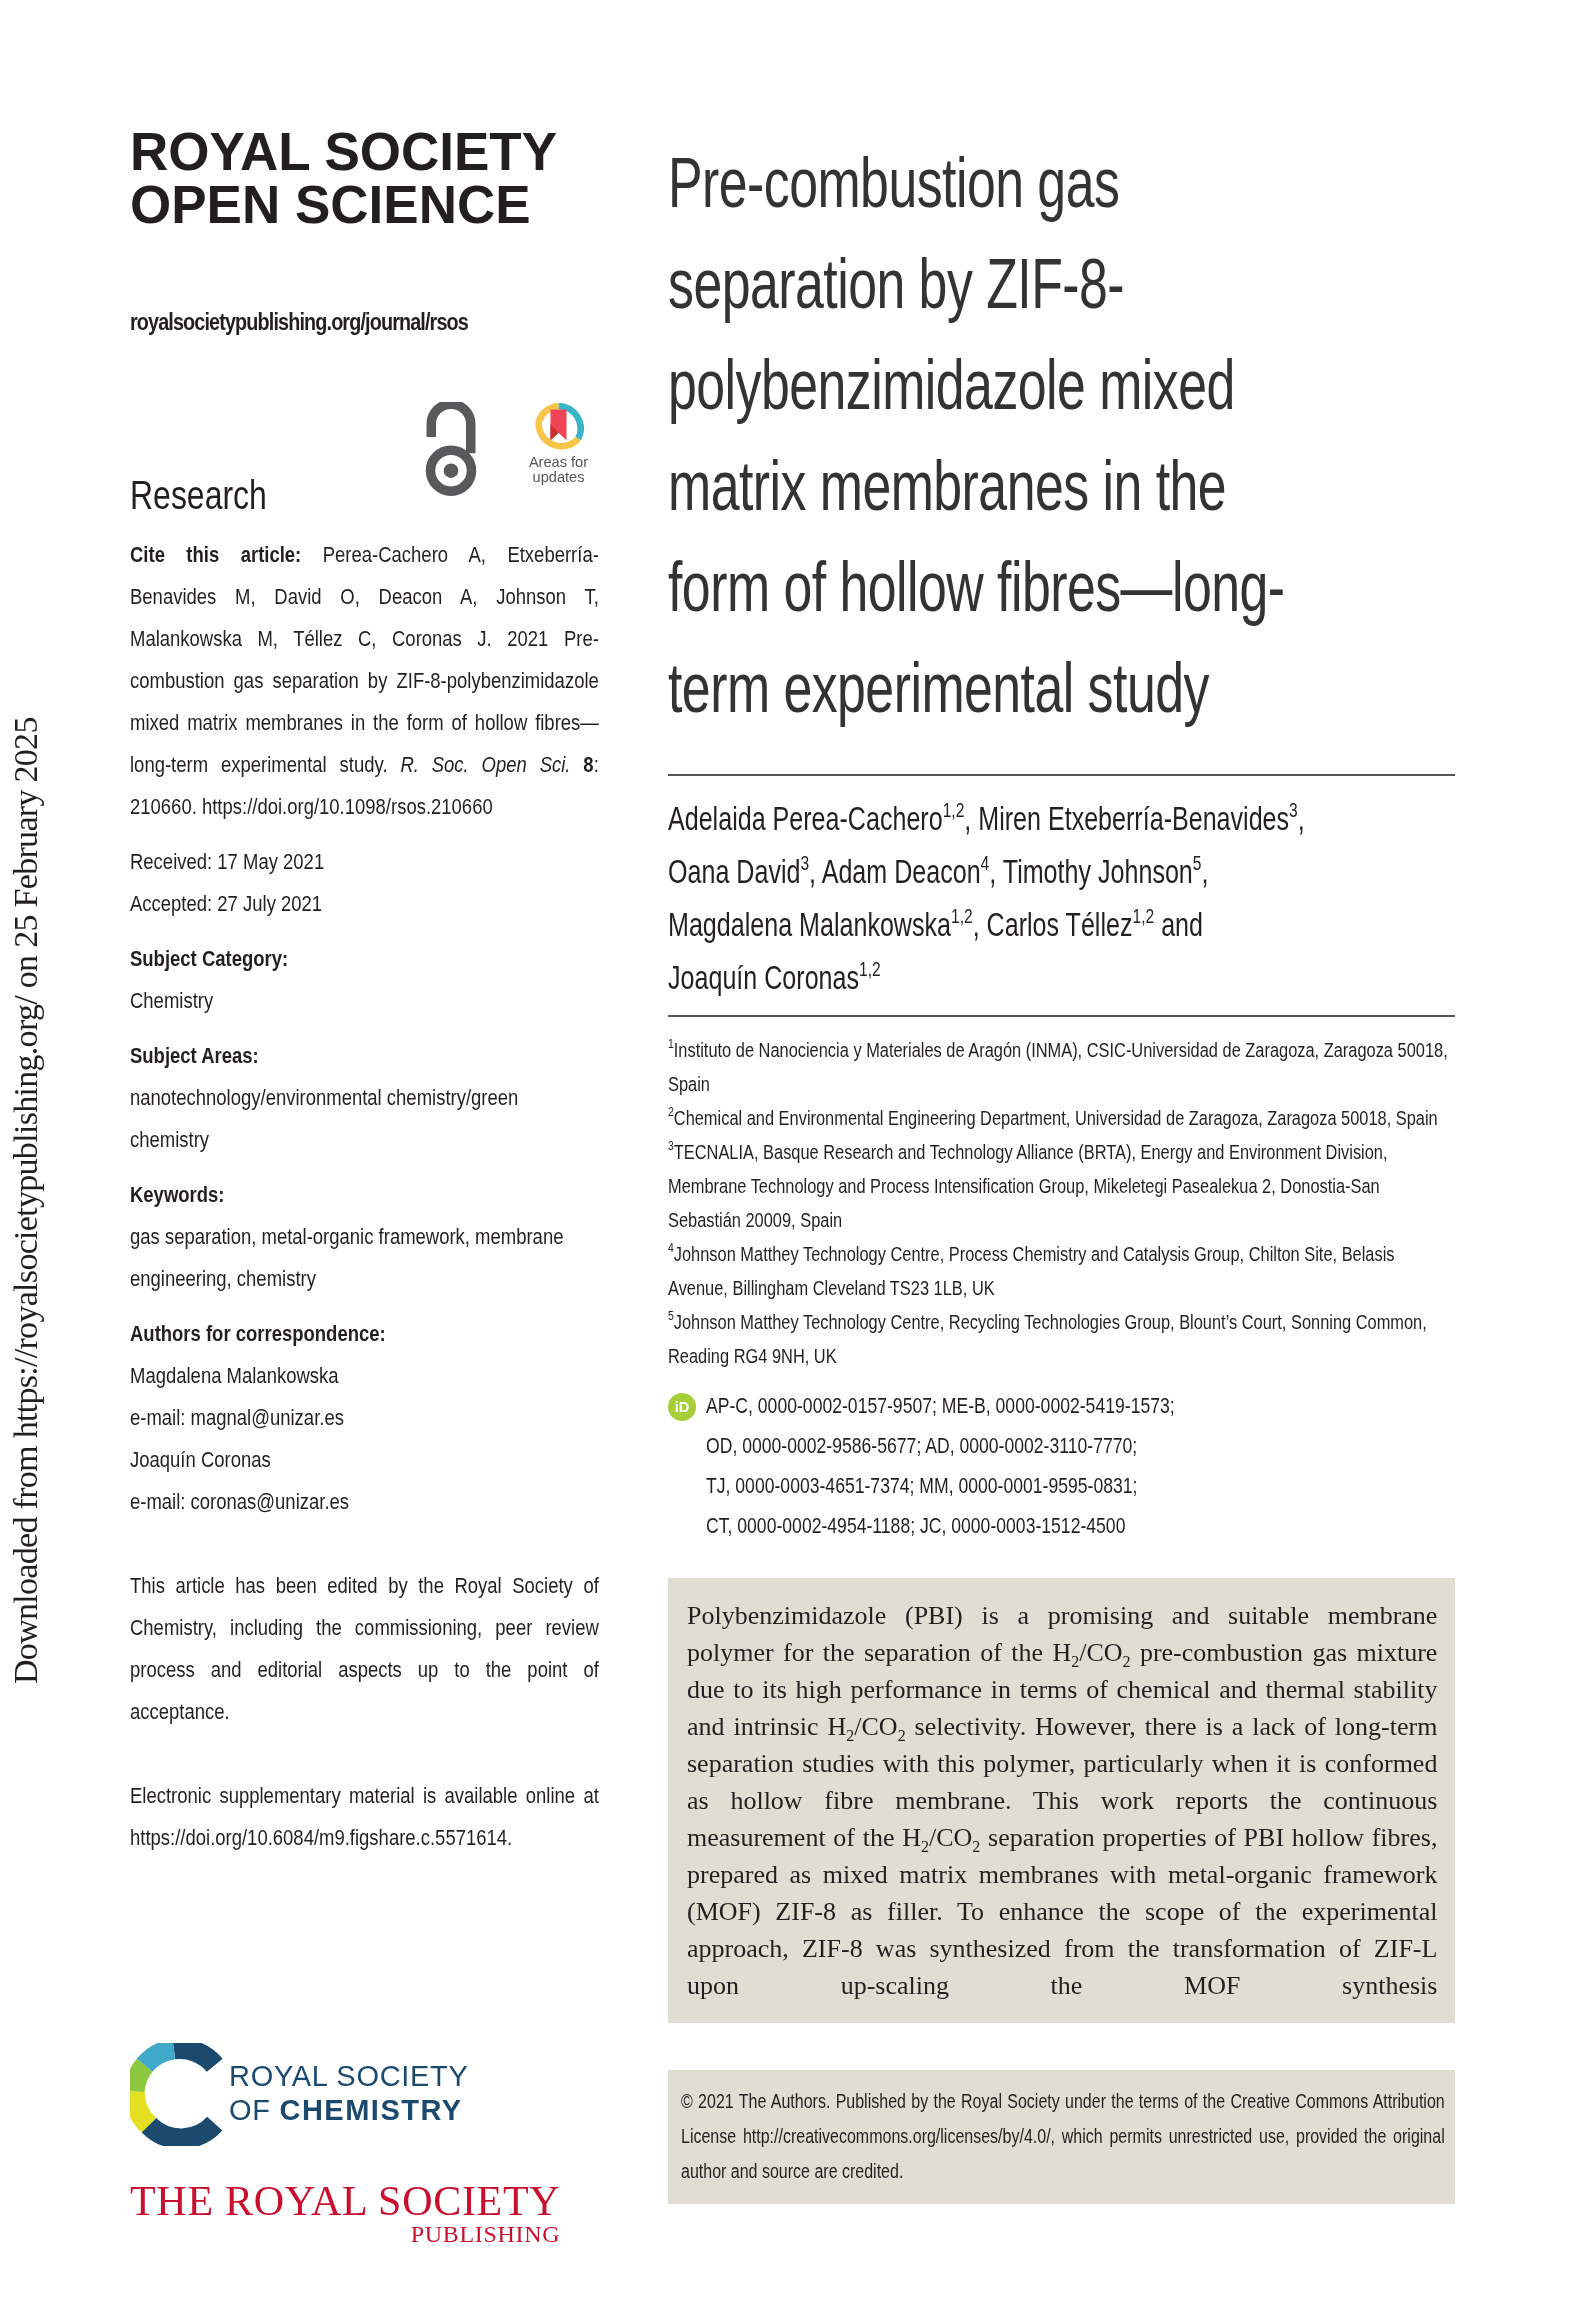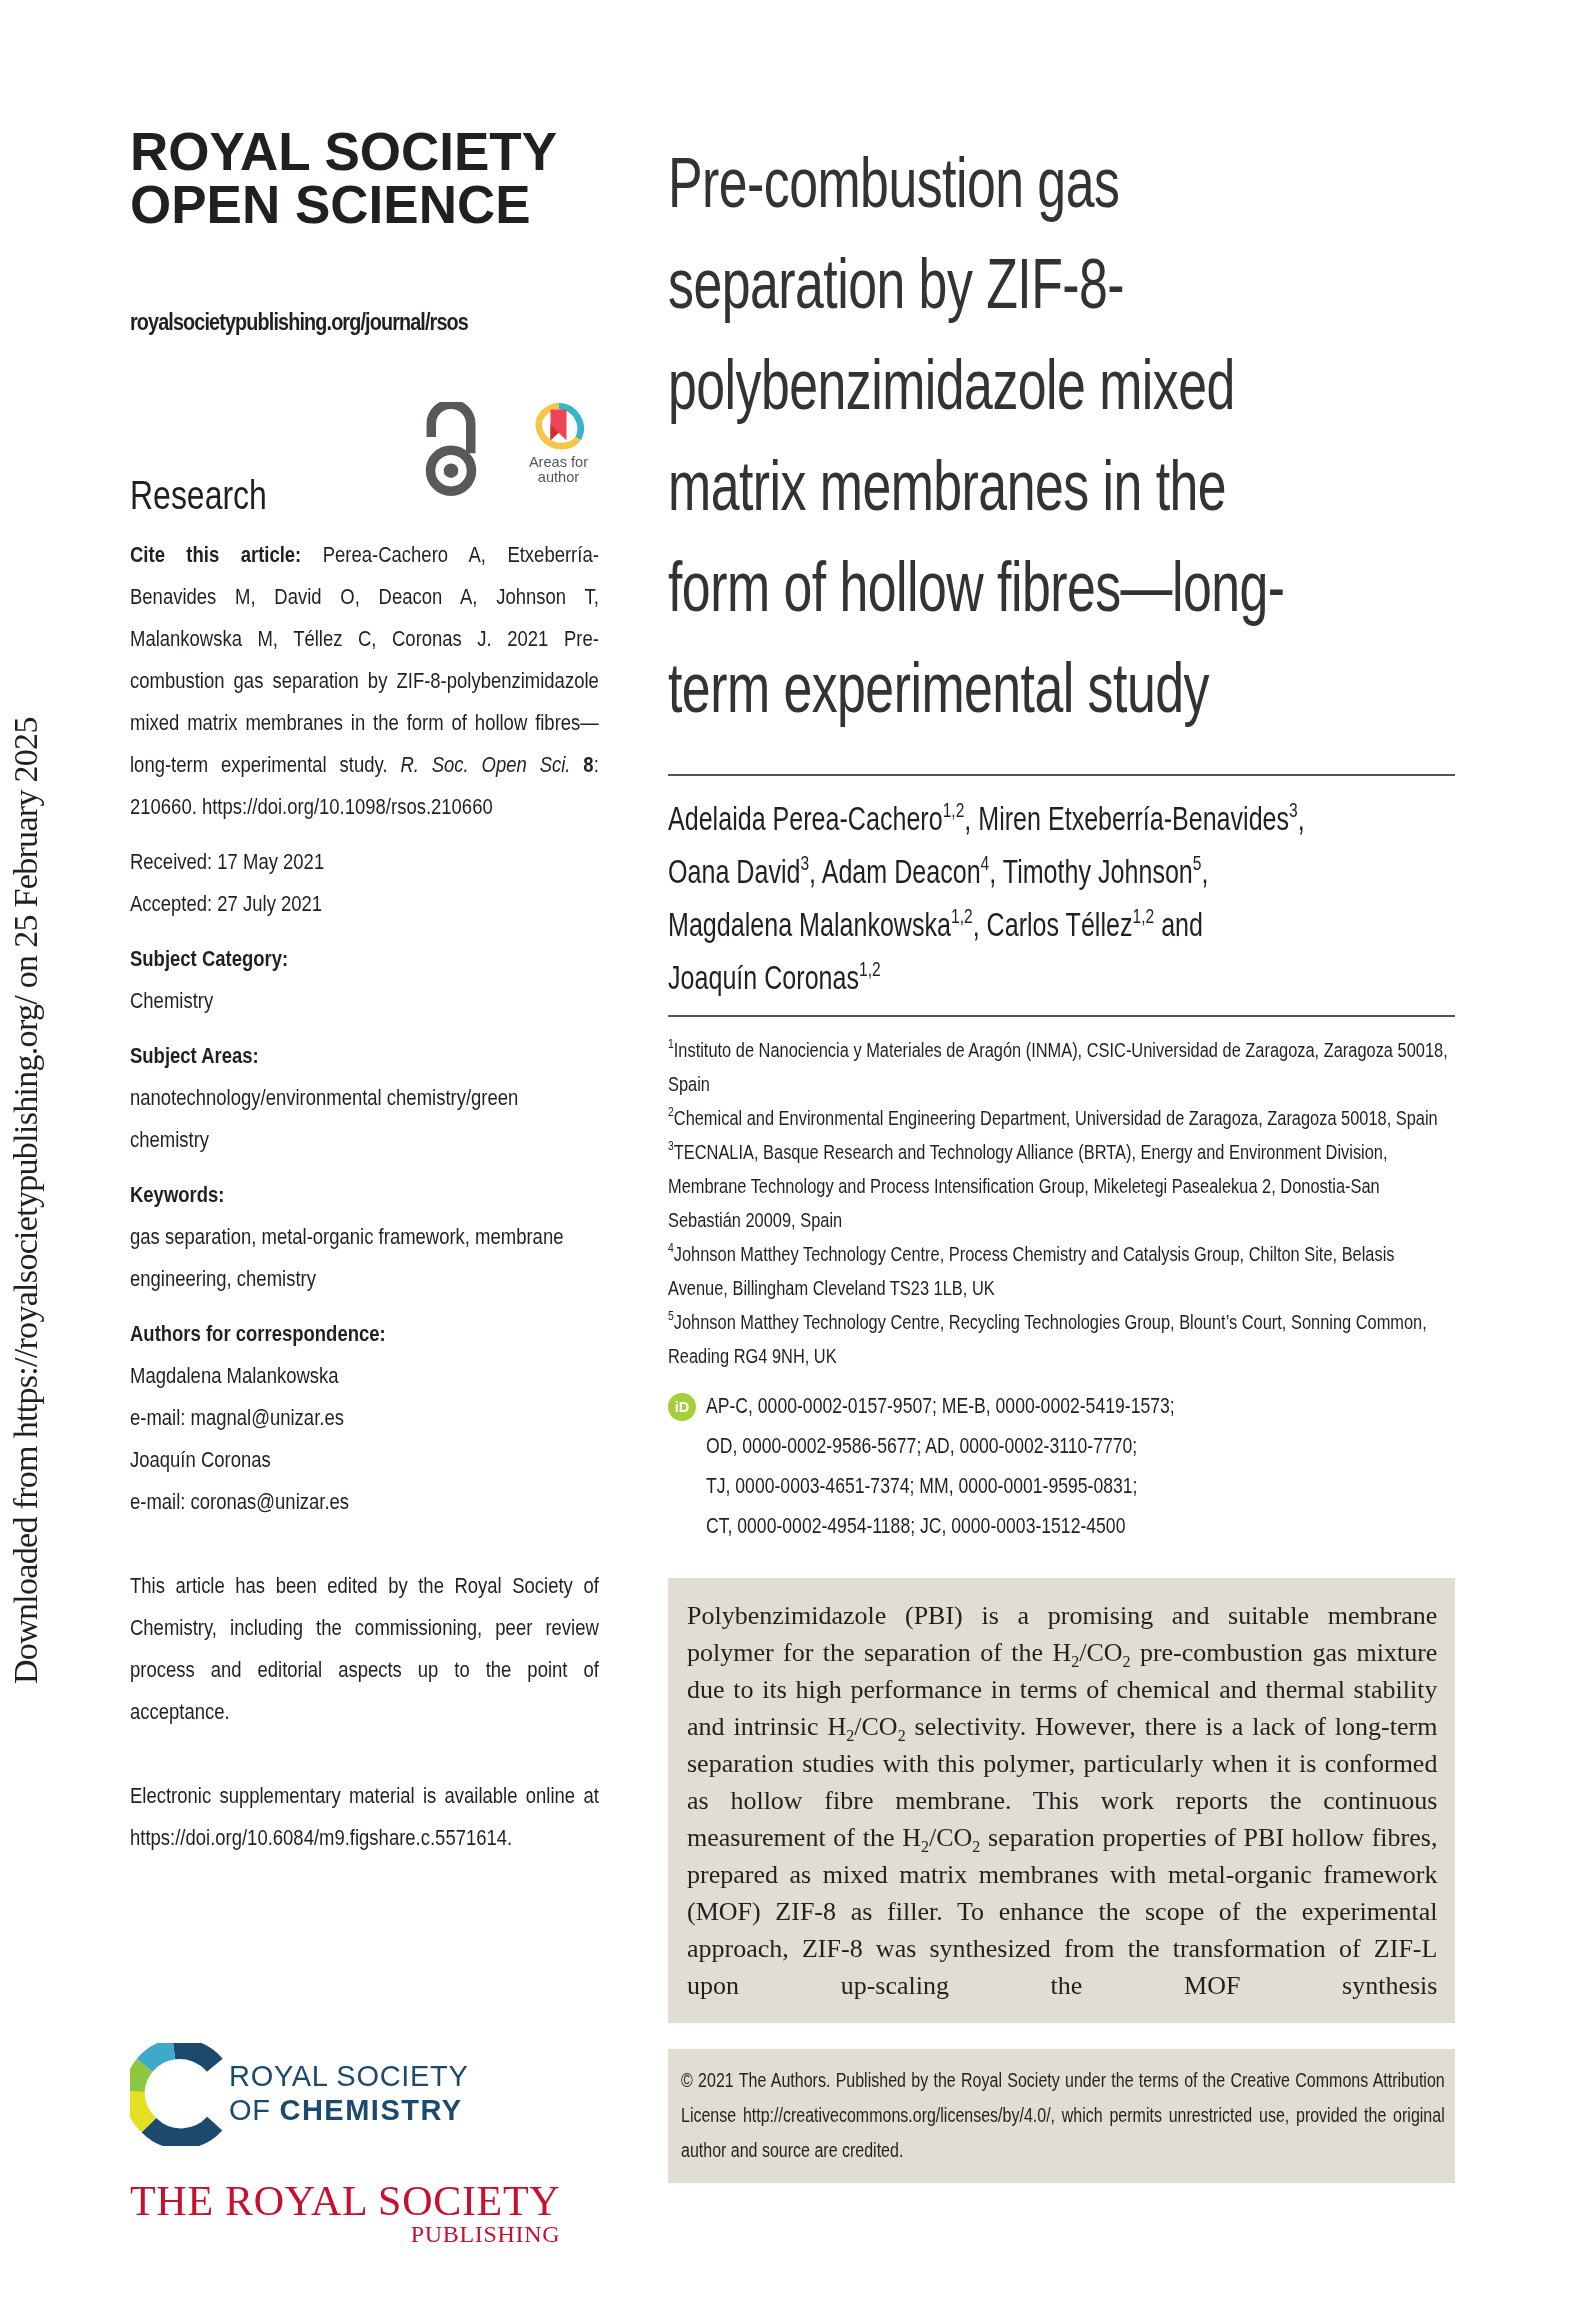--- a/index.html
+++ b/index.html
@@ -44,21 +44,21 @@
   .authors sup { font-size: 20.5px; vertical-align: 13px; line-height: 0; }
   .affil { font-family: "Liberation Sans", sans-serif; font-size: 20.5px; line-height: 34px; padding-top: 16px; transform: scaleX(0.80); transform-origin: left top; width: 125%; }
   .affil sup { font-size: 13px; vertical-align: 8.8px; line-height: 0; }
   .orcid { position: relative; font-family: "Liberation Sans", sans-serif; font-size: 22px; line-height: 40px; padding-left: 38px; margin-top: 13px; }
   .orcid .txt { display: block; transform: scaleX(0.80); transform-origin: left top; width: 125%; }
   .orcid-icon { position: absolute; left: 0; top: 7.3px; width: 28px; height: 28px; border-radius: 50%; background: #a6ce39; color: #fff; font-size: 14.6px; font-weight: 700; line-height: 28px; text-align: center; font-family: "Liberation Sans", sans-serif; }
 
   .abstract { margin-top: 32px; background: #e0ddd2; padding: 19px 17.6px 19px 19px; }
   .abstract p { margin: 0; font-family: "Liberation Serif", serif; font-size: 26px; line-height: 37px; text-align: justify; text-align-last: justify; }
   .abstract sub { font-size: 16px; line-height: 0; }
-  .license { margin-top: 26px; background: #e0ddd2; padding: 14.6px 10.3px 14.6px 13px; }
+  .license { margin-top: 47px; background: #e0ddd2; padding: 14.6px 10.3px 14.6px 13px; }
   .license p { margin: 0; font-family: "Liberation Sans", sans-serif; font-size: 20px; line-height: 35px; transform: scaleX(0.80); transform-origin: left top; width: 125%; text-align: justify; }
 </style>
 </head>
 <body>
 
 <div class="side-note">Downloaded from https://royalsocietypublishing.org/ on 25 February 2025</div>
 
 <div class="left">
   <div class="journal-name">
     <div>ROYAL SOCIETY</div>
@@ -75,21 +75,21 @@
     </svg>
     <div class="cfu-icon">
       <svg width="51" height="53" viewBox="0 0 70 72" style="display:block;margin:0 auto;">
         <path d="M35 5 A31 31 0 0 1 62 50" fill="none" stroke="#39b4c8" stroke-width="9"></path>
         <path d="M62 50 A31 31 0 0 1 8 26" fill="none" stroke="#f7c548" stroke-width="9"></path>
         <path d="M8 26 A31 31 0 0 1 35 5" fill="none" stroke="#f7c548" stroke-width="9"></path>
         <path d="M24 10 H46 V52 L35 42 L24 52 Z" fill="#ee4455"></path>
         <path d="M24 30 L35 42 L24 52 Z" fill="#c9302c"></path>
       </svg>
       <div class="lbl">Areas for</div>
-      <div class="lbl">author</div>
+      <div class="lbl">updates</div>
     </div>
   </div>
 
   <div class="meta" style="margin-top:14.6px;">
     <span class="squeeze justify" style="line-height:42px;">
       <b>Cite this article:</b>
       <span>Perea-Cachero A, Etxeberría-Benavides M, David O, Deacon A, Johnson T, Malankowska M, Téllez C, Coronas J. 2021 Pre-combustion gas separation by ZIF-8-polybenzimidazole mixed matrix membranes in the form of hollow fibres—long-term experimental study.</span>
       <i>R. Soc. Open Sci.</i>
       <b>8</b><span>: 210660.</span>
       <span>https://doi.org/10.1098/rsos.210660</span>

